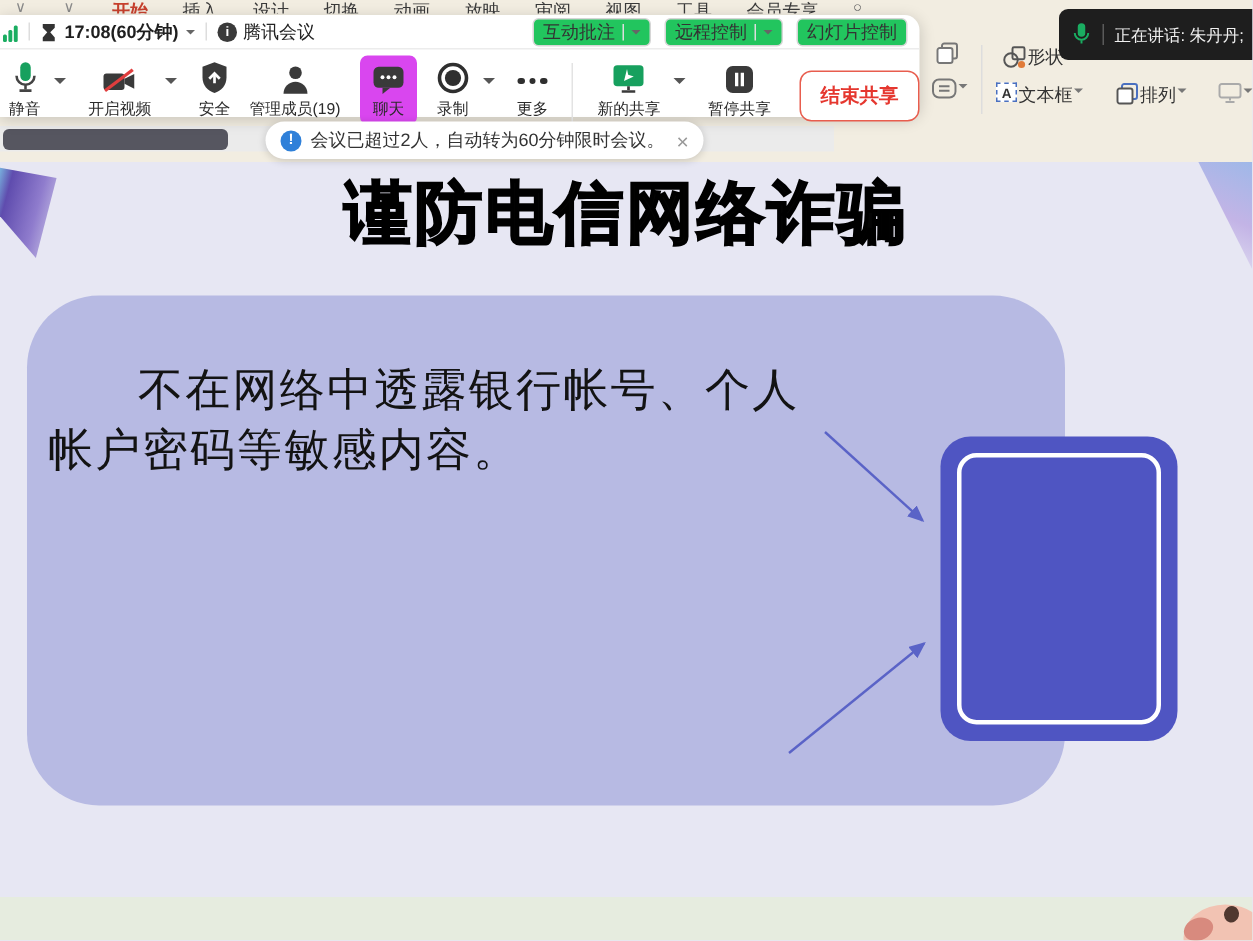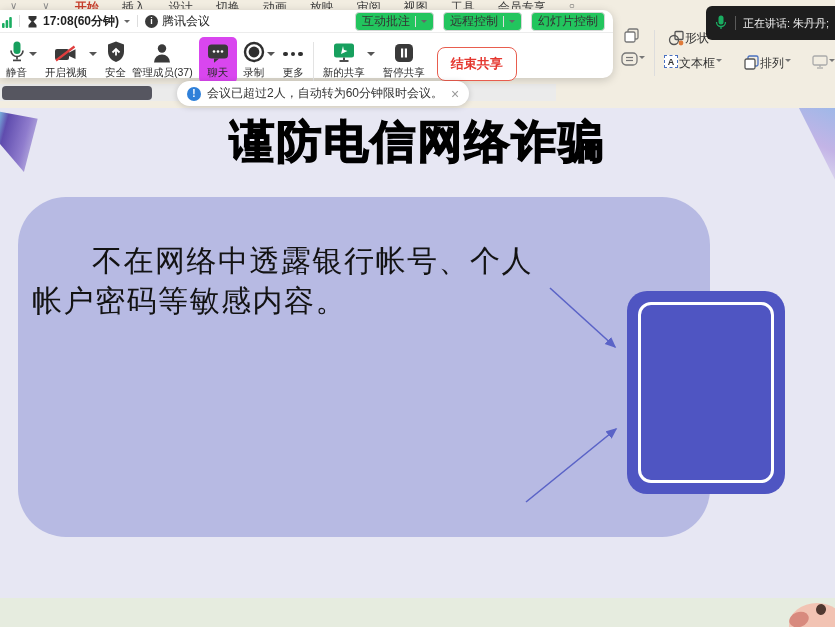--- a/index.html
+++ b/index.html
@@ -34,21 +34,21 @@
   .sep  { width:1px; height:12px; background:#ddd; margin:0 7px; }
   .timer { font-weight:bold; color:#1f1f1f; }
   .caret-sm { width:0; height:0; border:3.5px solid transparent; border-top-color:#666; margin:4px 0 0 5px; }
   .info-dot { width:13px; height:13px; border-radius:50%; background:#3a3a3a; color:#fff;
               font-size:9px; font-weight:bold; display:flex; align-items:center; justify-content:center; margin-right:4px; }
   .r1-spacer { flex:1; }
   .pill-btn { display:flex; align-items:center; border:1px solid #d6d6d6; border-radius:4px;
               height:19px; padding:0 6px; margin-left:9px; font-size:12px; color:#333; background:#22c55e; }
   .pill-btn .split { width:1px; height:11px; background:#ddd; margin:0 5px; }
 
-  .row2 { display:flex; align-items:flex-start; padding:4px 12px 0 4px; }
+  .row2 { display:flex; align-items:flex-start; padding:4px 0 0 4px;justify-content:space-between; }
   .titem { display:flex; flex-direction:column; align-items:center; gap:3px; padding-top:3px;
            font-size:10.5px; color:#2b2b2b; white-space:nowrap; }
   .titem .ic { height:23px; display:flex; align-items:flex-end; justify-content:center; }
   .titem.active { background:#d946ef; border-radius:5px; padding:3px 8px 3px; margin-top:0; }
   .caret { width:0; height:0; border:4px solid transparent; border-top-color:#555; margin:15px 2px 0 2px; }
   .dots3 { display:flex; gap:3px; align-items:center; }
   .dots3 i { width:4.5px; height:4.5px; border-radius:50%; background:#2f2f2f; }
   .vdiv2 { width:1px; height:42px; background:#e3e3e3; margin:5px 9px 0; }
   .end-share { margin:10px 0 0 12px; border:1.5px solid #e85d4e; color:#e5372f; font-weight:bold;
                font-size:13px; border-radius:8px; padding:7px 13px; background:#fff; white-space:nowrap; }
@@ -239,21 +239,21 @@
         </span>
       <span>安全</span>
     </div>
     <div class="titem g6">
       <span class="ic">
           <svg width="20" height="20">
             <circle cx="10" cy="5.5" r="4.2" fill="#3a3a3a"></circle>
             <path d="M2 19.5 a8 8 0 0 1 16 0 z" fill="#3a3a3a"></path>
           </svg>
         </span>
-      <span>管理成员(37)</span>
+      <span>管理成员(19)</span>
     </div>
     <div class="titem active g6">
       <span class="ic">
           <svg width="22" height="20">
             <rect x="1" y="1.5" width="20" height="14" rx="3.5" fill="#3a3a3a"></rect>
             <path d="M7 15.5 l0 4.2 5.2-4.2z" fill="#3a3a3a"></path>
             <circle cx="7" cy="8.5" r="1.3" fill="#fff"></circle>
             <circle cx="11" cy="8.5" r="1.3" fill="#fff"></circle>
             <circle cx="15" cy="8.5" r="1.3" fill="#fff"></circle>
           </svg>

